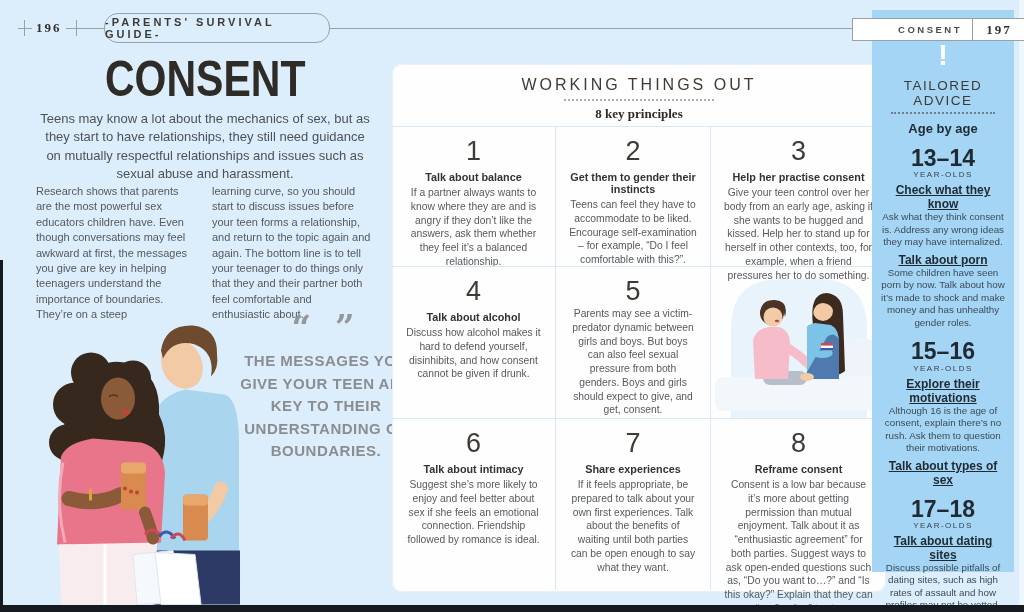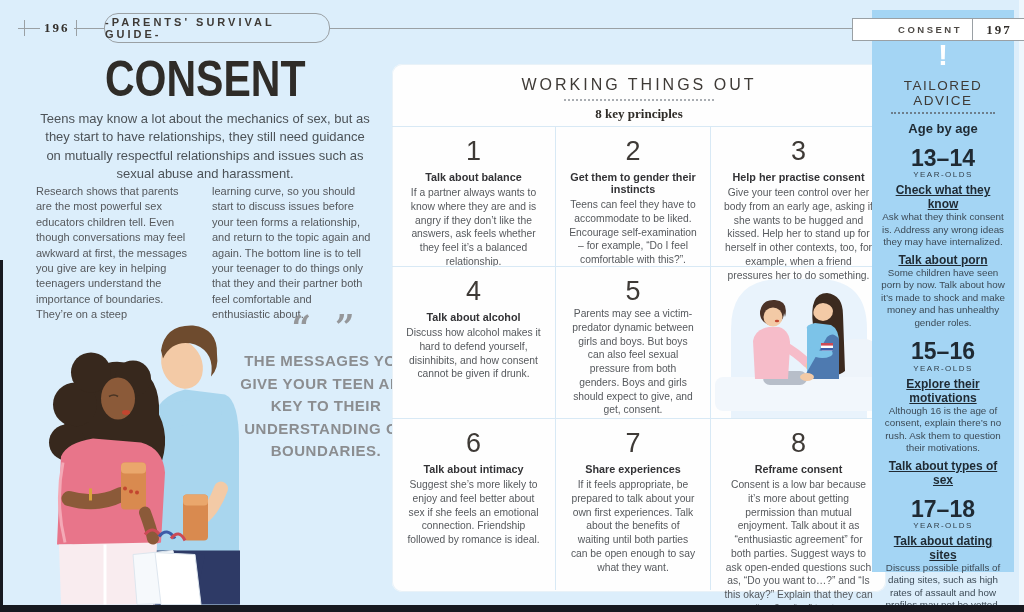--- a/index.html
+++ b/index.html
@@ -3,21 +3,21 @@
 <meta charset="utf-8">
 <style>
   html,body{margin:0;padding:0;}
   body{width:1024px;height:612px;overflow:hidden;font-family:"Liberation Sans",sans-serif;}
   .page{position:absolute;inset:0;width:1024px;height:612px;background:#dceefb;overflow:hidden;}
 
   
   .hairline{position:absolute;left:18px;top:28px;width:850px;height:1px;background:#9aa0a4;}
   .tick{position:absolute;top:20px;width:1px;height:16px;background:#9aa0a4;}
   .tick.t1{left:24px;} .tick.t2{left:76px;}
-  .pageno-left{position:absolute;left:40px;top:20px;font-family:"Liberation Serif",serif;font-weight:700;font-size:13px;letter-spacing:2px;color:#34302c;background:#dceefb;padding:0 4px;}
+  .pageno-left{position:absolute;left:32px;top:20px;font-family:"Liberation Serif",serif;font-weight:700;font-size:13px;letter-spacing:2px;color:#34302c;background:#dceefb;padding:0 4px;}
   .badge{position:absolute;left:104px;top:13px;width:224px;height:28px;border:1.5px solid #9aa0a4;border-radius:14px;background:#dceefb;display:flex;align-items:center;justify-content:center;}
   .badge span{font-size:11px;font-weight:700;letter-spacing:3px;color:#3e3a36;}
   .topbar-right{position:absolute;left:852px;top:18px;width:172px;height:21px;background:#ffffff;border-top:1px solid #9aa0a4;border-bottom:1px solid #9aa0a4;border-left:1px solid #9aa0a4;display:flex;align-items:center;z-index:5;}
   .rh-label{flex:1;text-align:right;font-size:9.5px;font-weight:700;letter-spacing:2.5px;color:#4e4a46;padding-right:10px;}
   .rh-div{width:1px;height:21px;background:#9aa0a4;}
   .rh-num{width:52px;text-align:center;font-family:"Liberation Serif",serif;font-weight:700;font-size:13px;letter-spacing:2px;color:#34302c;}
 
   
   .article-title{position:absolute;left:30px;top:50px;width:350px;text-align:center;}
   .article-title span{display:inline-block;font-weight:800;font-size:50px;color:#2f2c28;transform:scaleX(0.82);transform-origin:50% 50%;letter-spacing:0px;}
@@ -76,21 +76,21 @@
     <span class="rh-label">CONSENT</span>
     <span class="rh-div"></span>
     <span class="rh-num">197</span>
   </div>
 
   <div class="article-title">
     <span>CONSENT</span>
   </div>
   <div class="intro">Teens may know a lot about the mechanics of sex, but as they start to have relationships, they still need guidance on mutually respectful relationships and issues such as sexual abuse and harassment.</div>
   <div class="body-cols">
-    <div class="body-col">Research shows that parents are the most powerful sex educators children tell. Even though conversations may feel awkward at first, the messages you give are key in helping teenagers understand the importance of boundaries. They’re on a steep</div>
+    <div class="body-col">Research shows that parents are the most powerful sex educators children have. Even though conversations may feel awkward at first, the messages you give are key in helping teenagers understand the importance of boundaries. They’re on a steep</div>
     <div class="body-col">learning curve, so you should start to discuss issues before your teen forms a relationship, and return to the topic again and again. The bottom line is to tell your teenager to do things only that they and their partner both feel comfortable and enthusiastic about.</div>
   </div>
   <div class="quote">
     <div class="quote-marks">“ ”</div>
     <div class="quote-text">THE MESSAGES YOU GIVE YOUR TEEN ARE KEY TO THEIR UNDERSTANDING OF BOUNDARIES.</div>
   </div>
 
   <svg class="couple-illus" viewBox="0 0 235 312">
 
     <path d="M148 128 Q152 104 180 97 L220 102 Q234 108 234 150 L234 312 L148 312 Z" fill="#a9d6ee"></path>
@@ -136,21 +136,21 @@
   <section class="panel">
     <div class="panel-head">
       <div class="panel-title">WORKING THINGS OUT</div>
       <div class="panel-dotted"></div>
       <div class="panel-sub">8 key principles</div>
     </div>
     <div class="grid">
       <div class="cell">
         <div class="cell-num">1</div>
         <div class="cell-head">Talk about balance</div>
-        <div class="cell-text">If a partner always wants to know where they are and is angry if they don’t like the answers, ask feels whether they feel it’s a balanced relationship.</div>
+        <div class="cell-text">If a partner always wants to know where they are and is angry if they don’t like the answers, ask them whether they feel it’s a balanced relationship.</div>
       </div>
       <div class="cell bl">
         <div class="cell-num">2</div>
         <div class="cell-head">Get them to gender their instincts</div>
         <div class="cell-text">Teens can feel they have to accommodate to be liked. Encourage self-examination – for example, “Do I feel comfortable with this?”.</div>
       </div>
       <div class="cell bl">
         <div class="cell-num">3</div>
         <div class="cell-head">Help her practise consent</div>
         <div class="cell-text">Give your teen control over her body from an early age, asking if she wants to be hugged and kissed. Help her to stand up for herself in other contexts, too, for example, when a friend pressures her to do something.</div>

